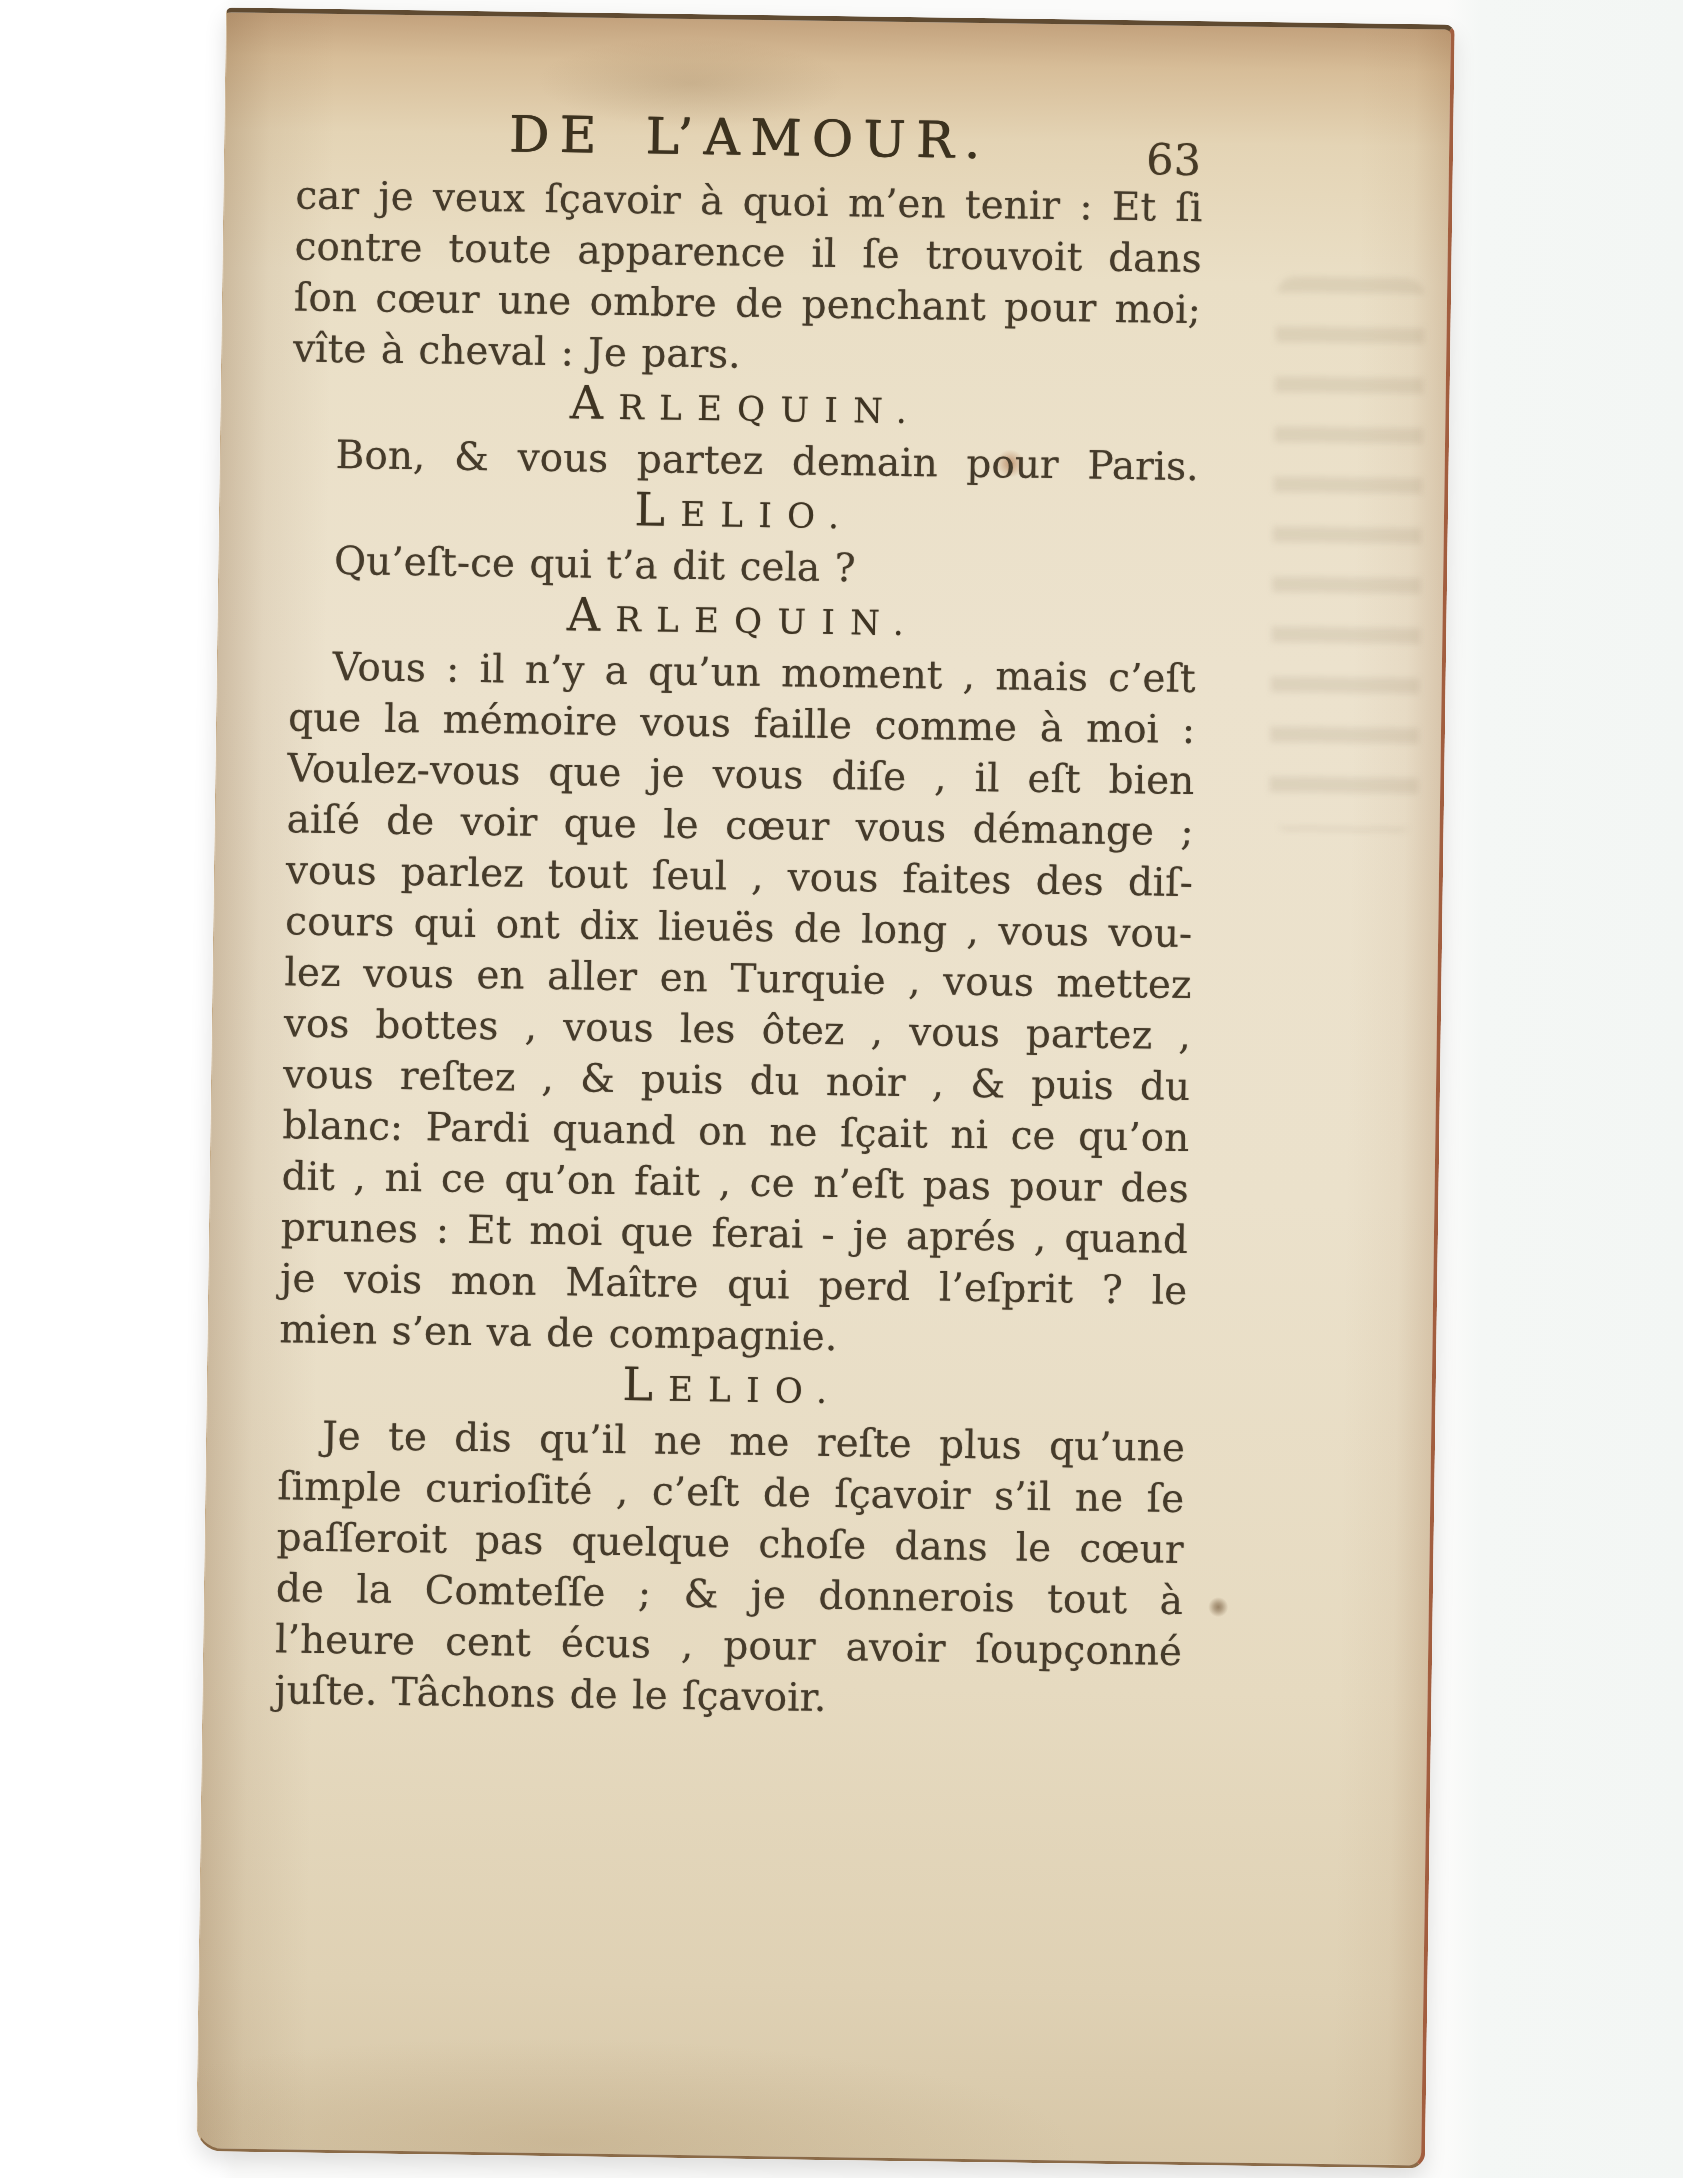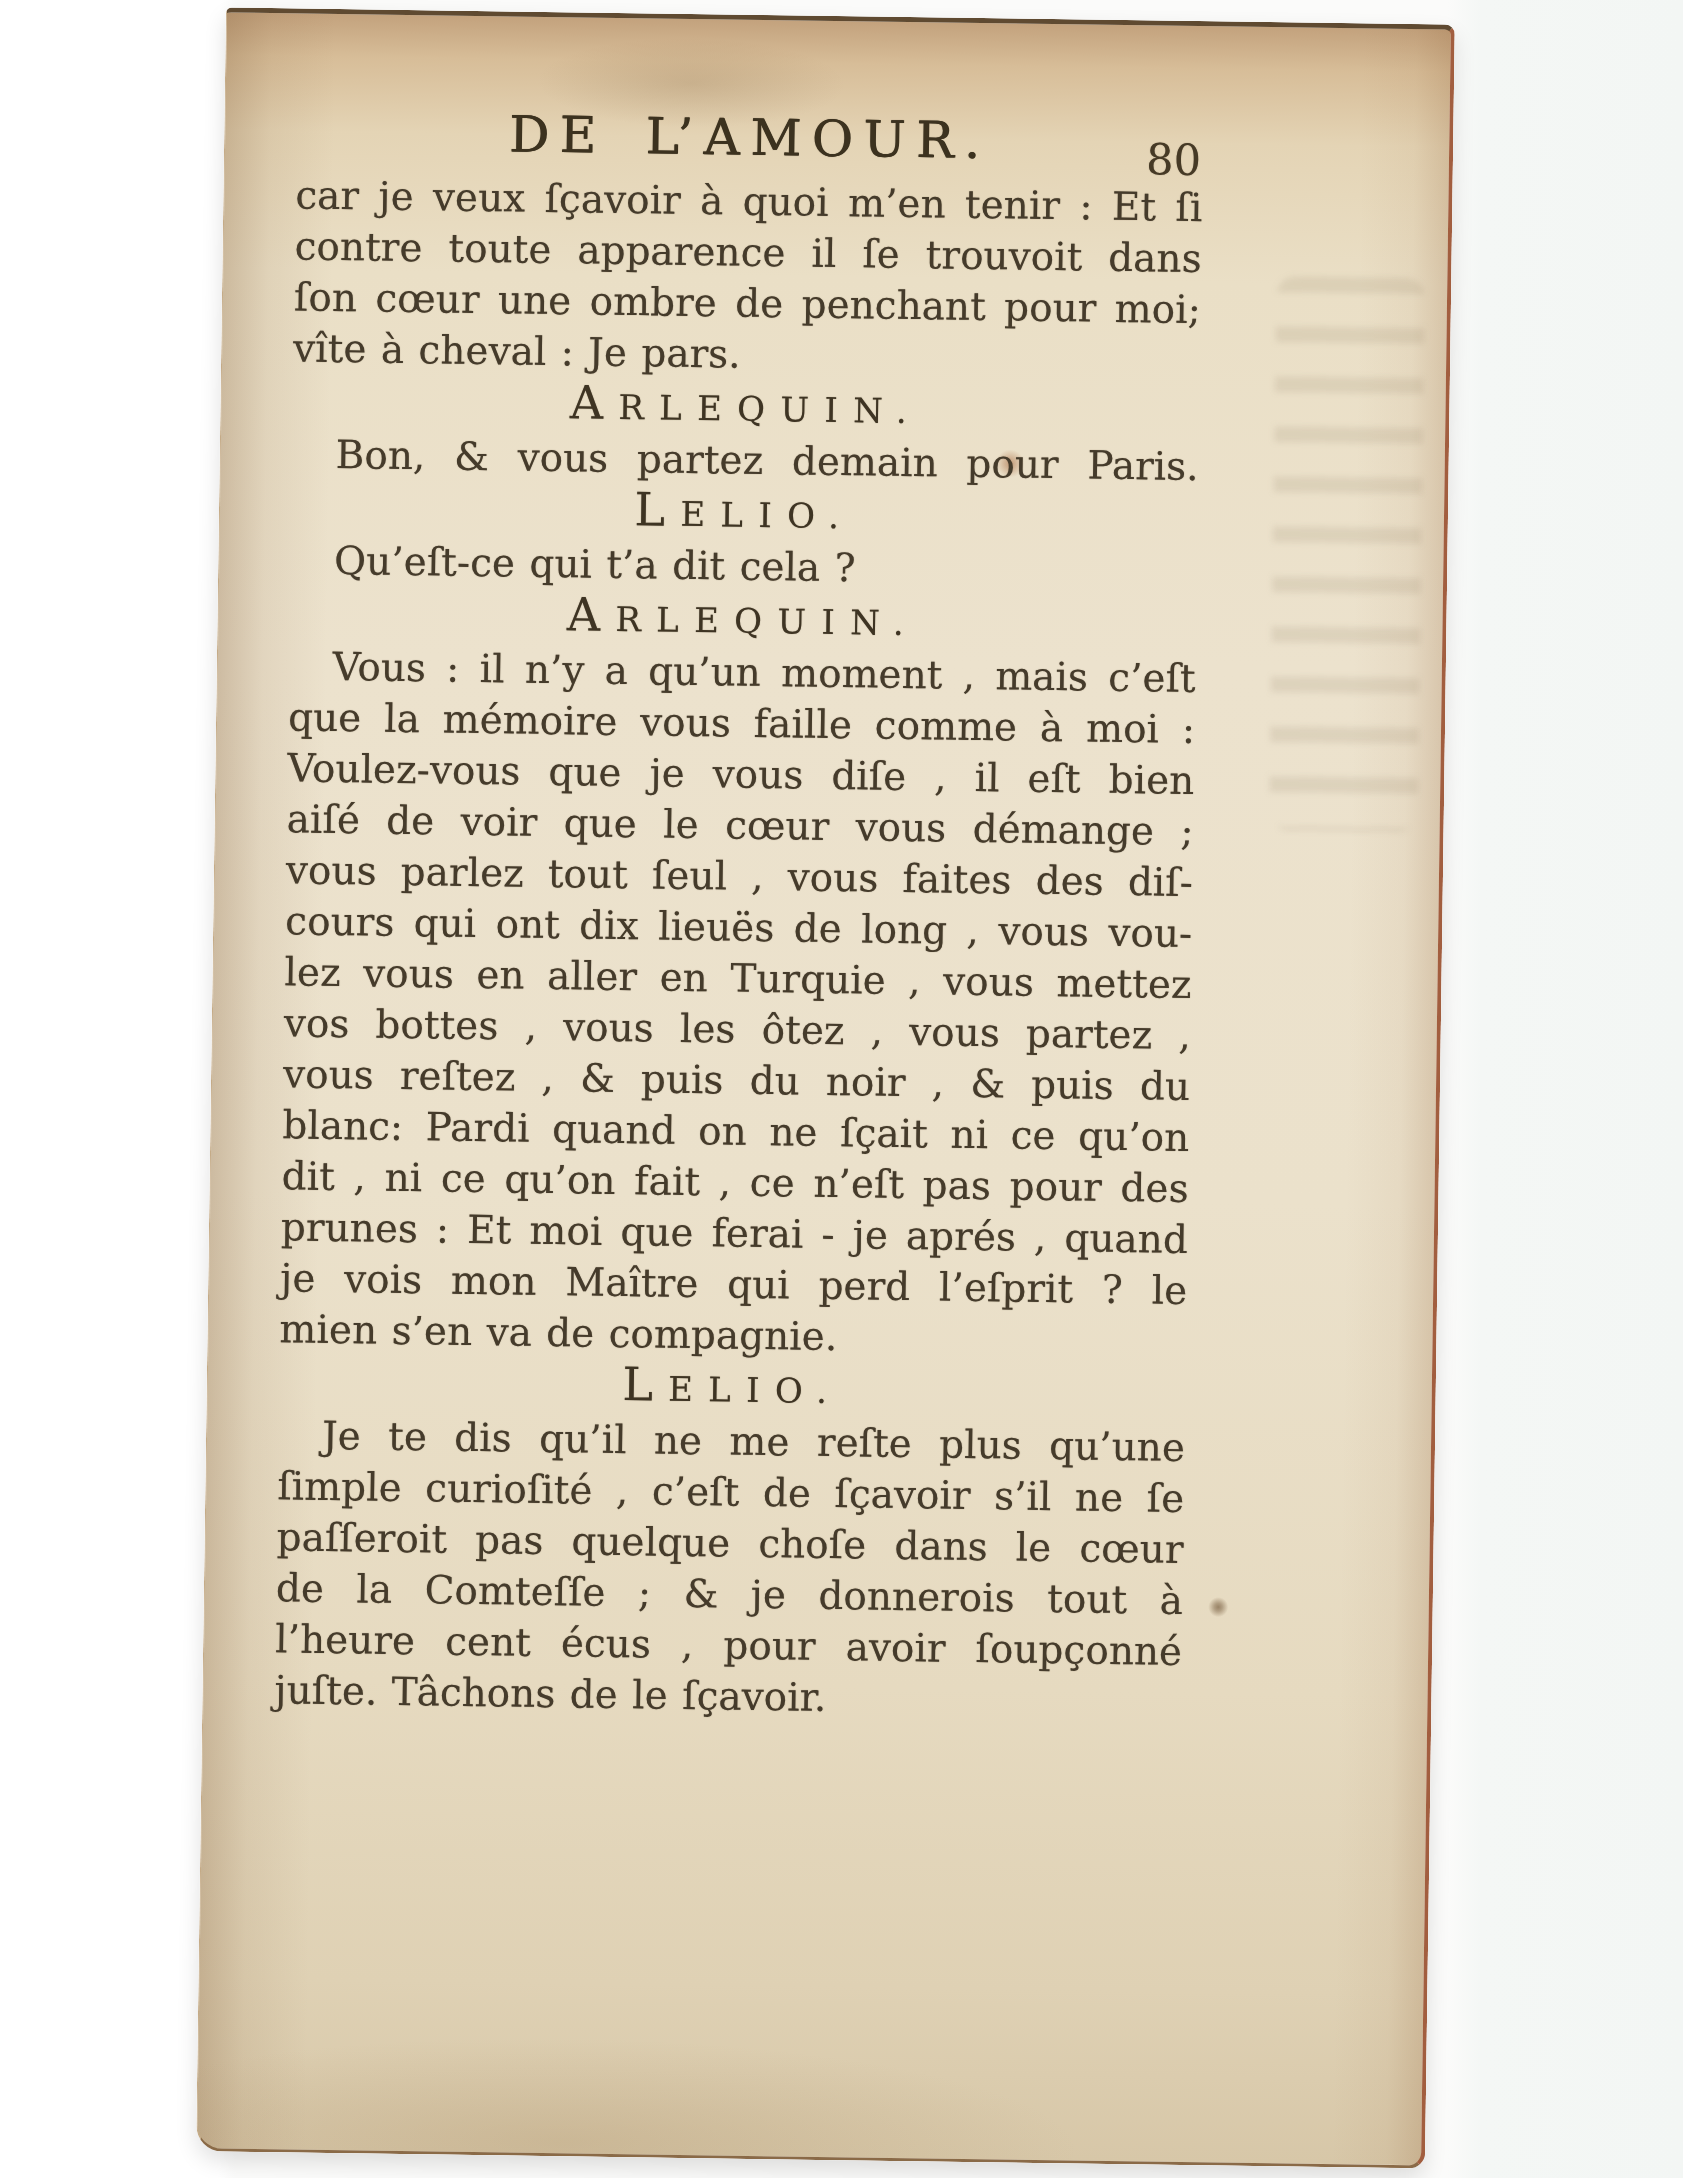--- a/index.html
+++ b/index.html
@@ -80,21 +80,21 @@
   .speaker::first-letter { font-size: 46px; }
 </style>
 </head>
 <body>
 
 <div class="page">
   <div class="bleed"></div>
   <div class="text-block">
     <div class="header-row">
       <div class="title">DE L’AMOUR.</div>
-      <div class="page-num">80</div>
+      <div class="page-num">63</div>
     </div>
 
     <div class="line fill">car je veux ſçavoir à quoi m’en tenir : Et ſi</div>
     <div class="line fill">contre toute apparence il ſe trouvoit dans</div>
     <div class="line fill">ſon cœur une ombre de penchant pour moi;</div>
     <div class="line">vîte à cheval : Je pars.</div>
     <div class="line speaker">ARLEQUIN.</div>
     <div class="line fill indent">Bon, &amp; vous partez demain pour Paris.</div>
     <div class="line speaker">LELIO.</div>
     <div class="line indent">Qu’eſt-ce qui t’a dit cela ?</div>

